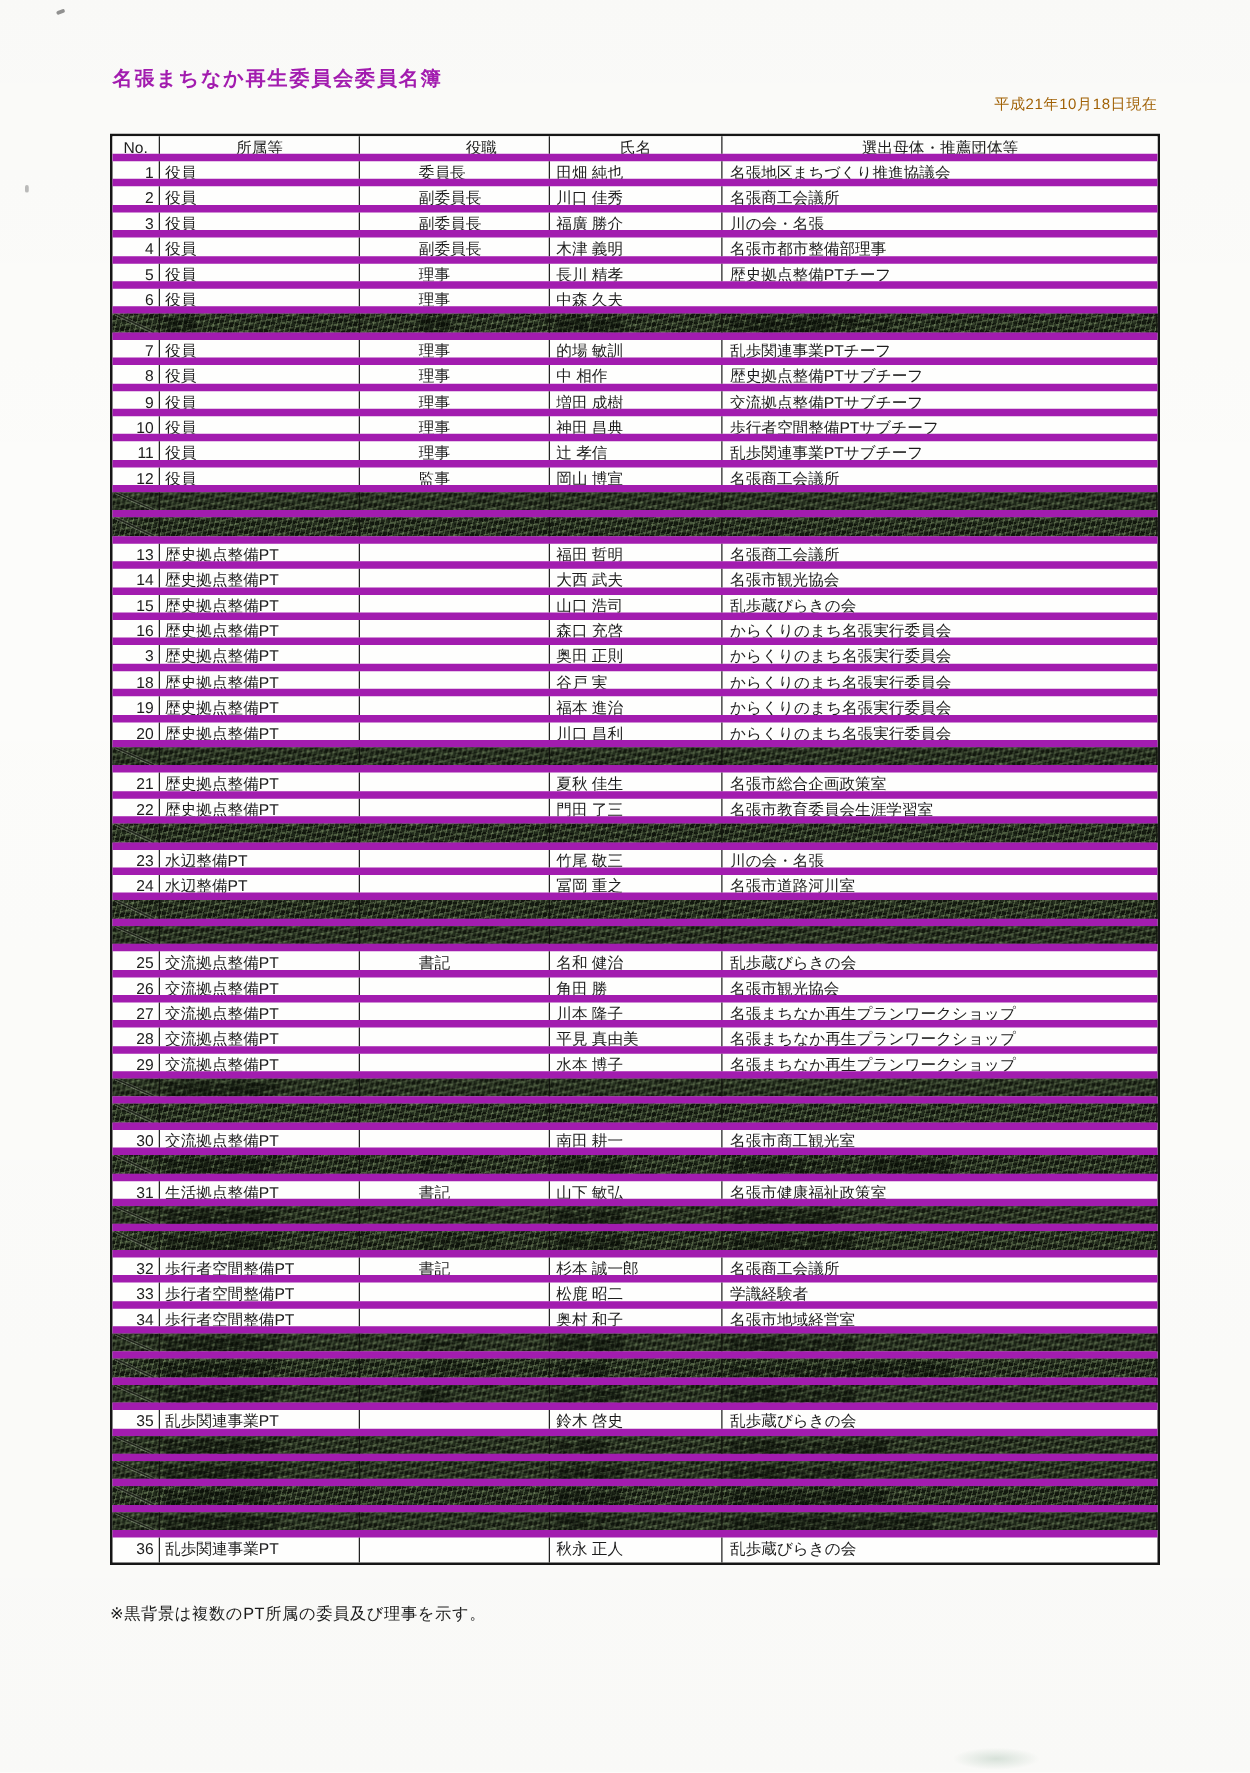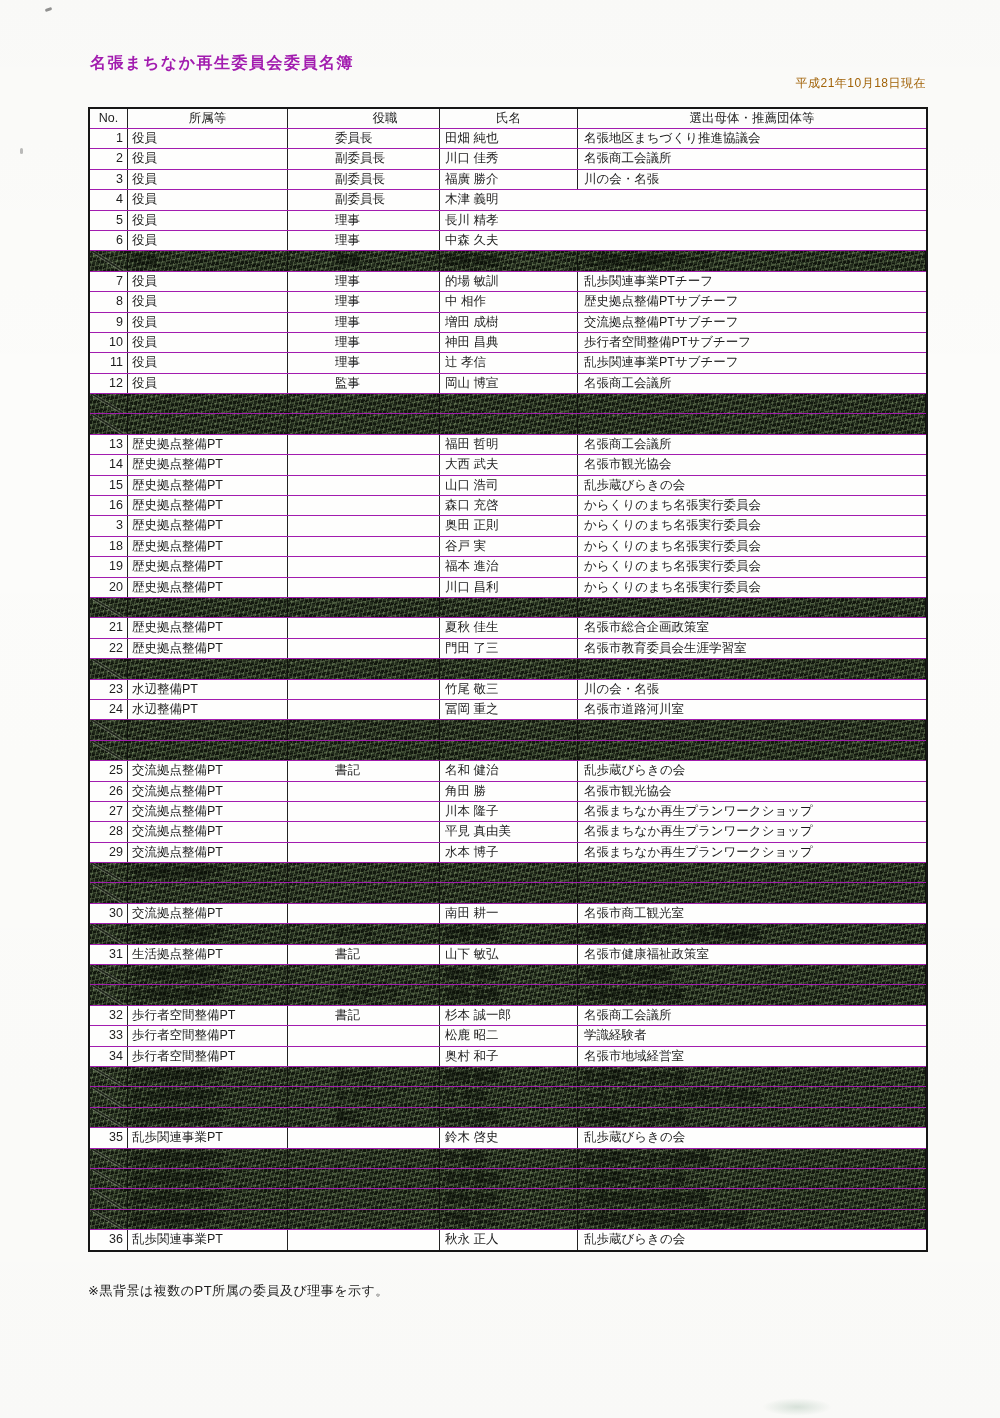--- a/index.html
+++ b/index.html
@@ -18,21 +18,21 @@
   }
   .doc-date{
     position:absolute;right:74px;top:50px;
     font-size:12px;letter-spacing:.5px;color:#a16207;margin-top:25px;
   }
   .member-table{
     position:absolute;left:88px;top:107px;width:840px;
     border:2px solid #161616;background:#fefefd;
     box-sizing:border-box;
   }
-  .trow{display:flex;height:20.4px;border-bottom:1px solid #a21caf;box-sizing:border-box;}
+  .trow{display:flex;height:20.4px;border-bottom:6px solid #a21caf;box-sizing:border-box;}
   .trow:last-child{border-bottom:none;}
   .thead{height:20px;background:#fdfdfc;}
   .cell{
     box-sizing:border-box;border-right:1px solid #232323;
     font-size:12.5px;line-height:19.5px;white-space:nowrap;overflow:hidden;
     padding:0 2px;color:#1d1d1d;
   }
   .cell:last-child{border-right:none;}
   .c-no  {width:38px;text-align:right;padding-right:4px;}
   .c-aff {width:160px;padding-left:4px;}
@@ -108,26 +108,28 @@
         <div class="cell c-aff">役員</div>
         <div class="cell c-pos">副委員長</div>
         <div class="cell c-name">福廣 勝介</div>
         <div class="cell c-org">川の会・名張</div>
       </div>
       <div class="trow">
         <div class="cell c-no">4</div>
         <div class="cell c-aff">役員</div>
         <div class="cell c-pos">副委員長</div>
         <div class="cell c-name">木津 義明</div>
+        <div class="cell c-org">名張市都市整備部理事</div>
       </div>
       <div class="trow">
         <div class="cell c-no">5</div>
         <div class="cell c-aff">役員</div>
         <div class="cell c-pos">理事</div>
         <div class="cell c-name">長川 精孝</div>
+        <div class="cell c-org">歴史拠点整備PTチーフ</div>
       </div>
       <div class="trow">
         <div class="cell c-no">6</div>
         <div class="cell c-aff">役員</div>
         <div class="cell c-pos">理事</div>
         <div class="cell c-name">中森 久夫</div>
       </div>
       <div class="trow shaded">
         <div class="cell c-no">
           <span class="slash"></span>

